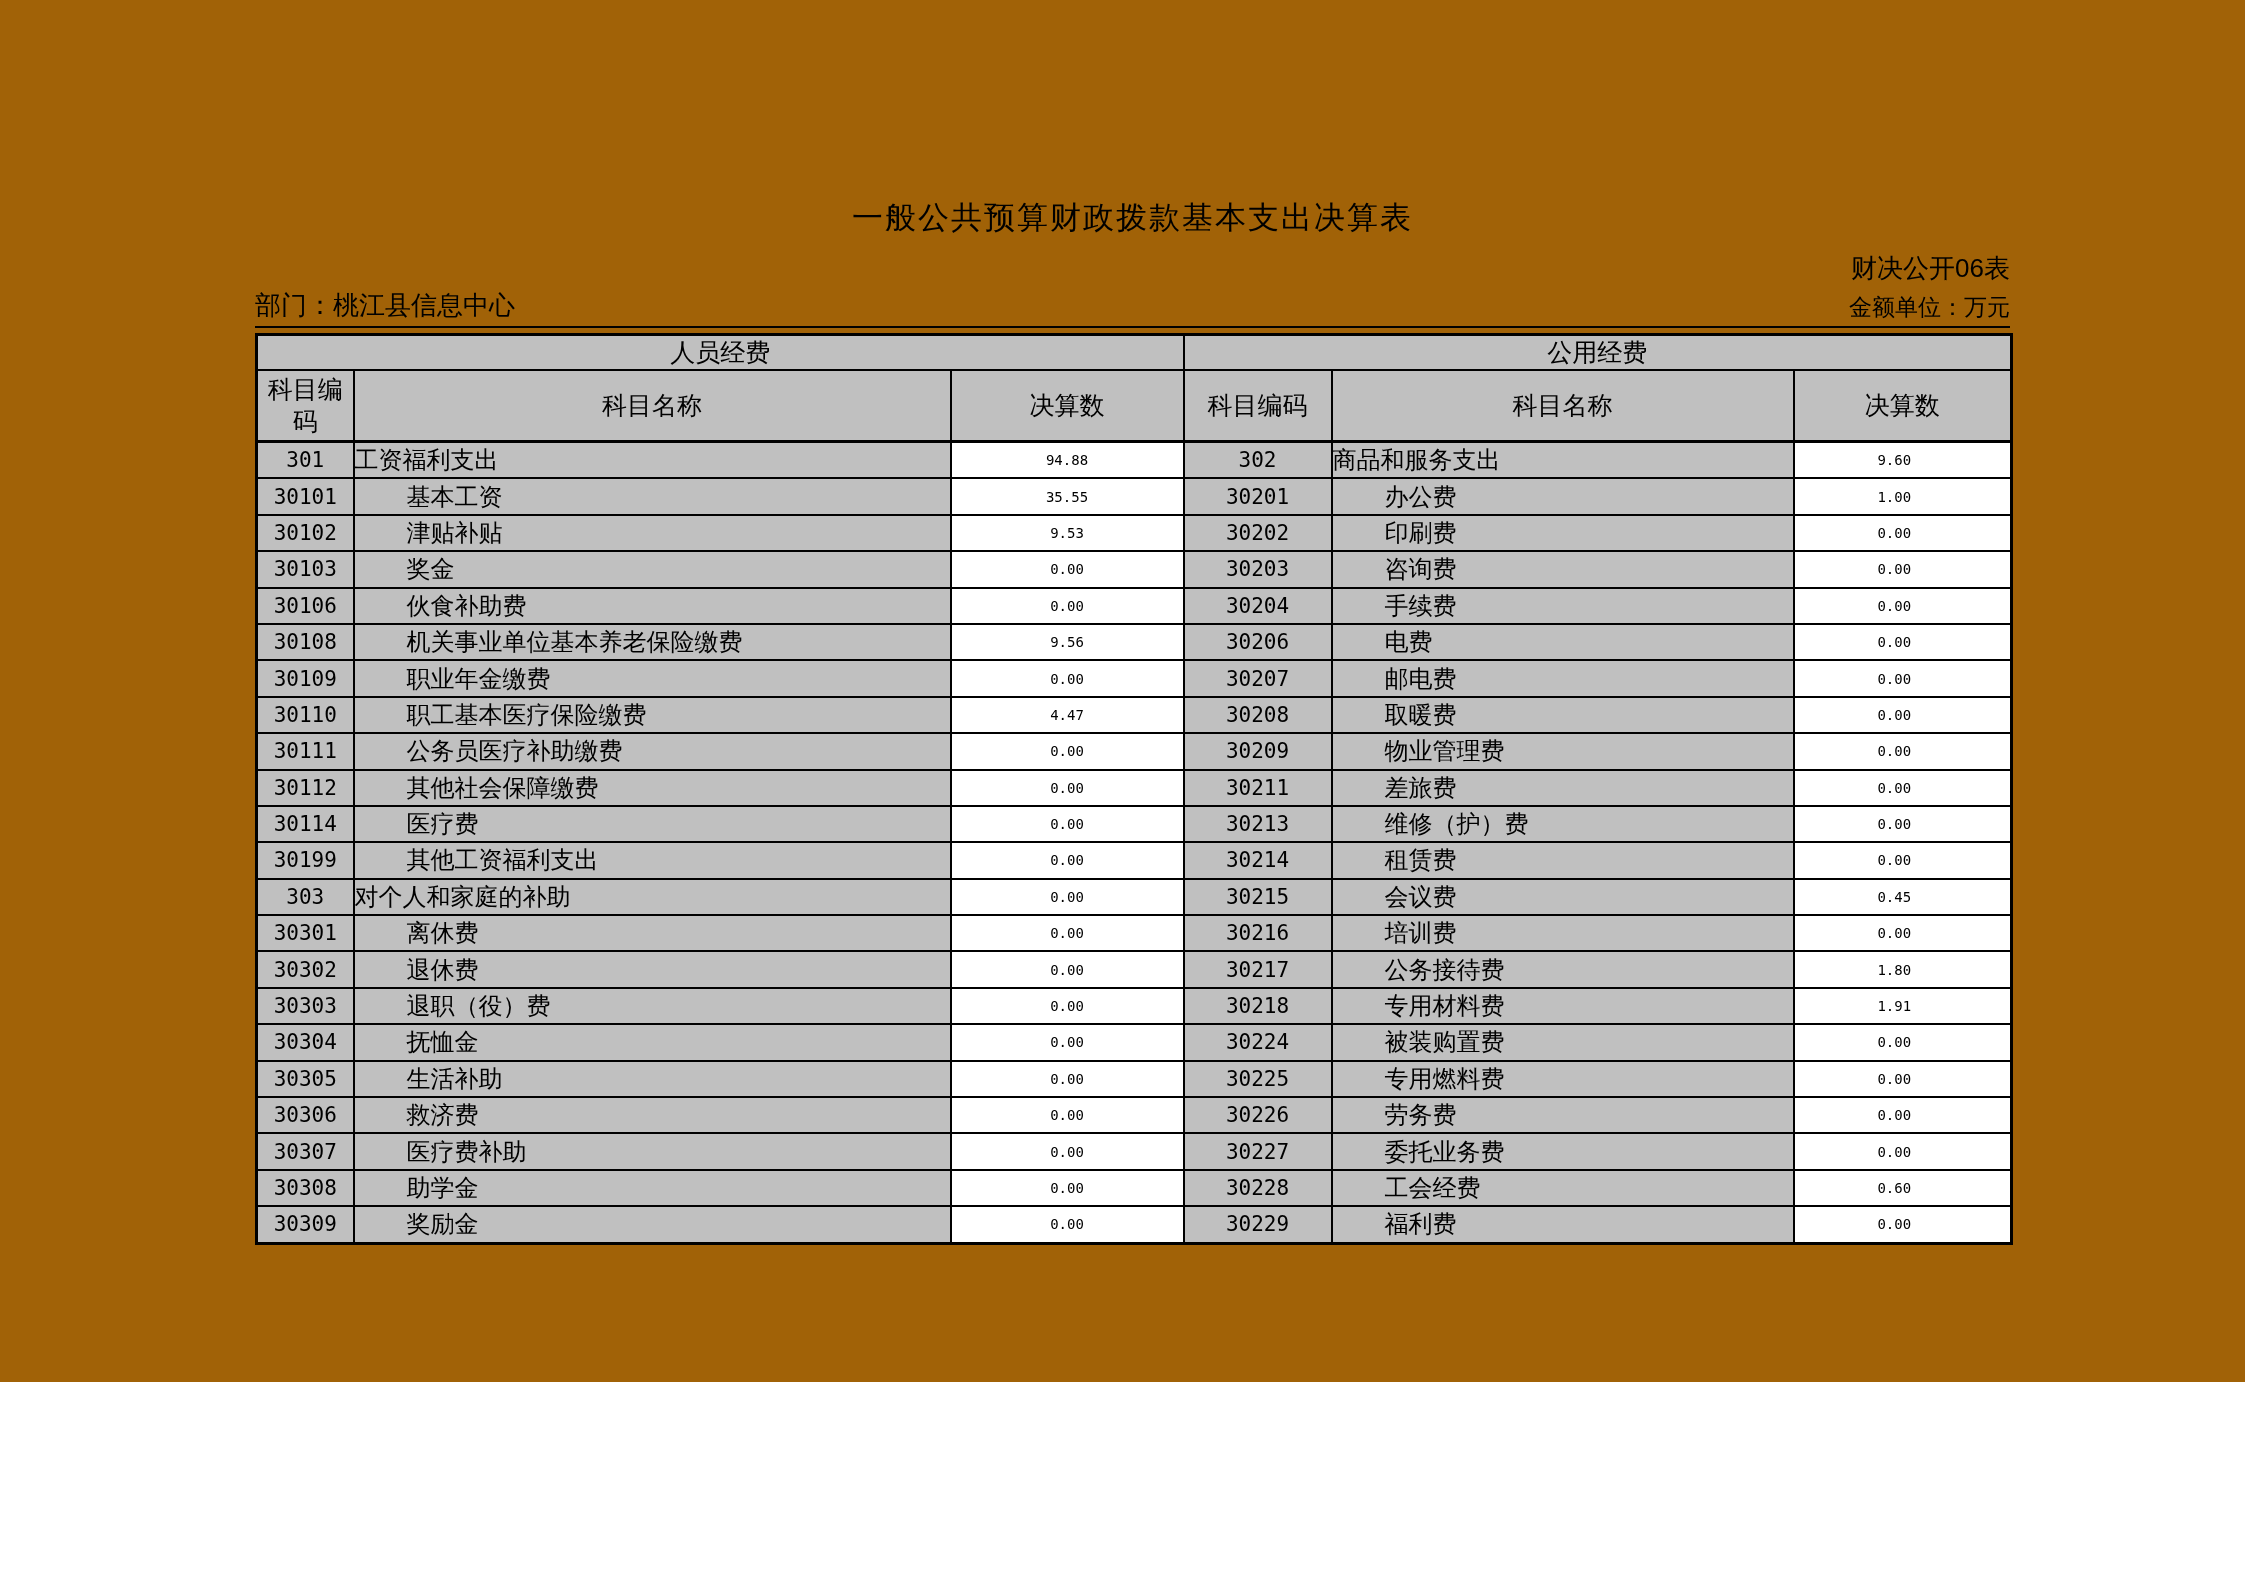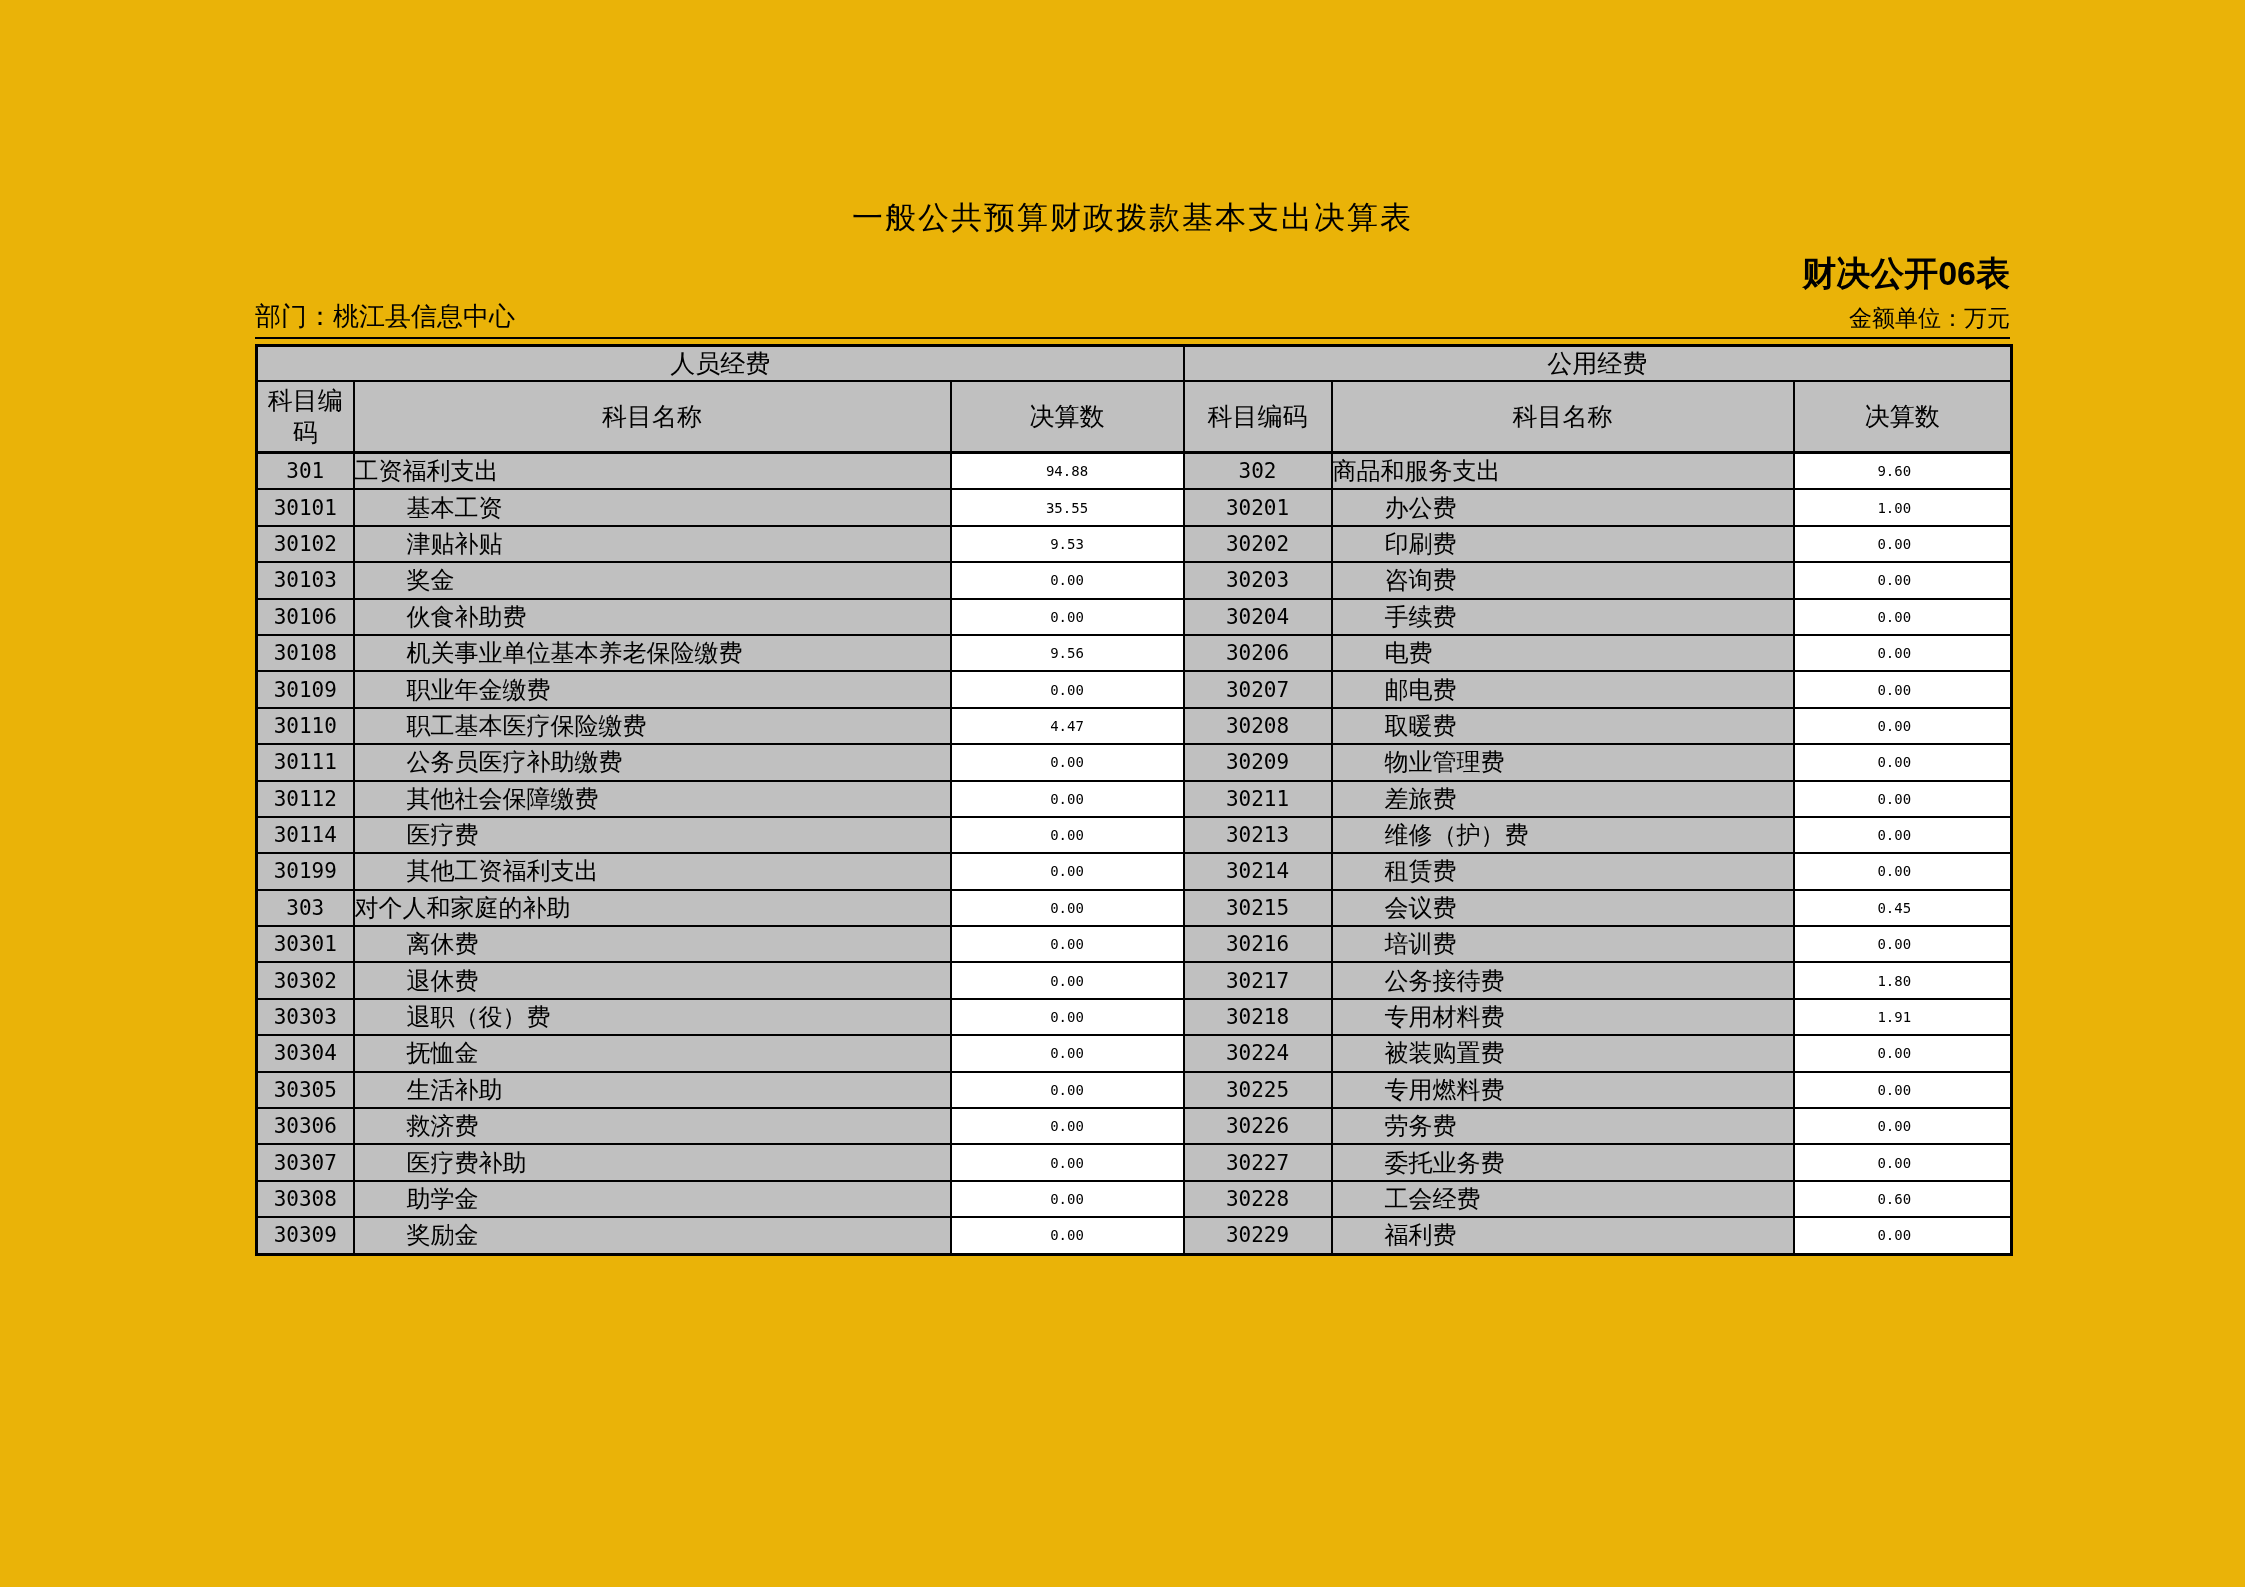--- a/index.html
+++ b/index.html
@@ -1,22 +1,22 @@
 <!DOCTYPE html>
 <html><head>
 <meta charset="utf-8">
 <style>
   html,body { margin:0; padding:0; background:#ffffff; }
   .page {
-    position:relative; width:2245px; height:1587px; background:#eab308;
+    position:relative; width:2245px; height:1382px; background:#a16207;
     font-family:"Liberation Sans", sans-serif; color:#000; overflow:hidden;
   }
   .content { position:absolute; left:255px; top:0; width:1755px; }
   .title { margin-top:197px; text-align:center; font-size:31px; letter-spacing:2px; }
-  .form-code { text-align:right; font-size:34px; margin-top:12px;font-weight:bold; }
+  .form-code { text-align:right; font-size:26px; margin-top:12px; }
   .meta-row {
     display:flex; justify-content:space-between; align-items:flex-end;
     border-bottom:2px solid #000; padding-bottom:3px; margin-top:2px;gap:44px;
   }
   .dept { font-size:26px; }
   .unit { font-size:23px; }
   table.budget {
     border-collapse:collapse; table-layout:fixed; width:1755px;
     margin-top:5px; border:3px solid #000;
   }

